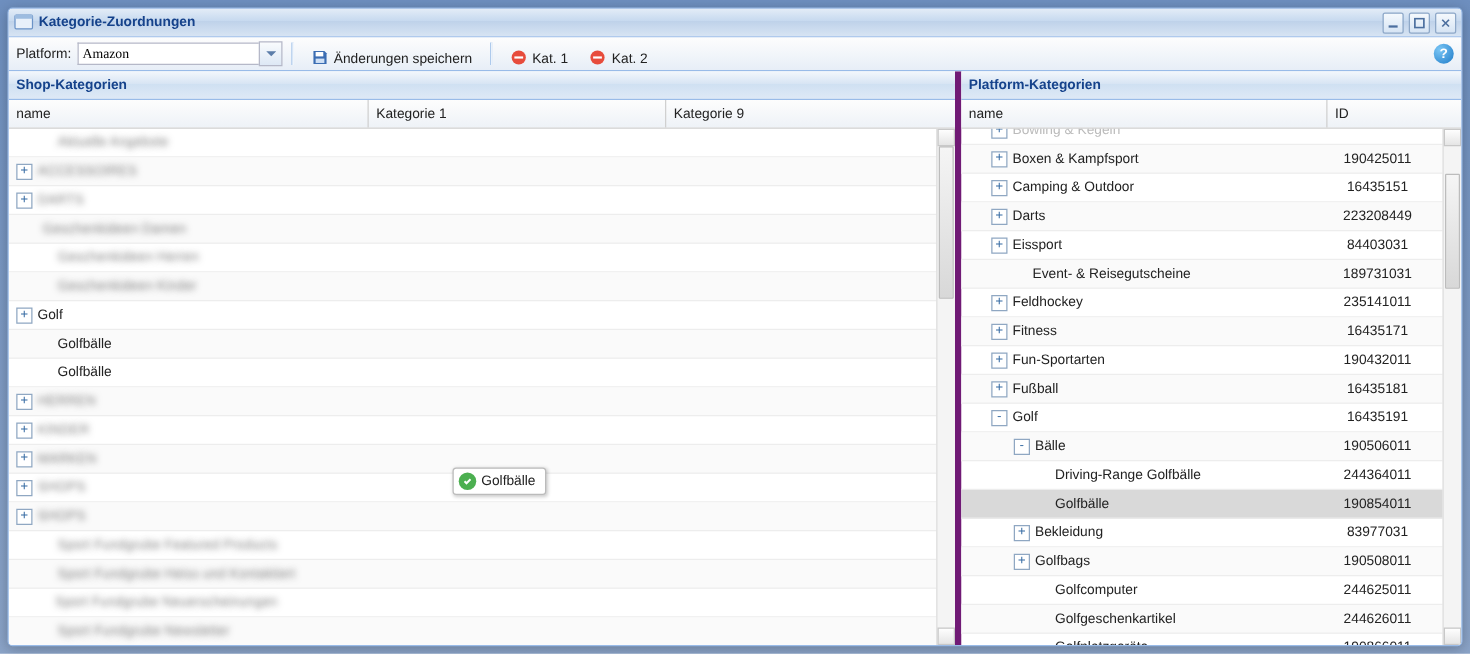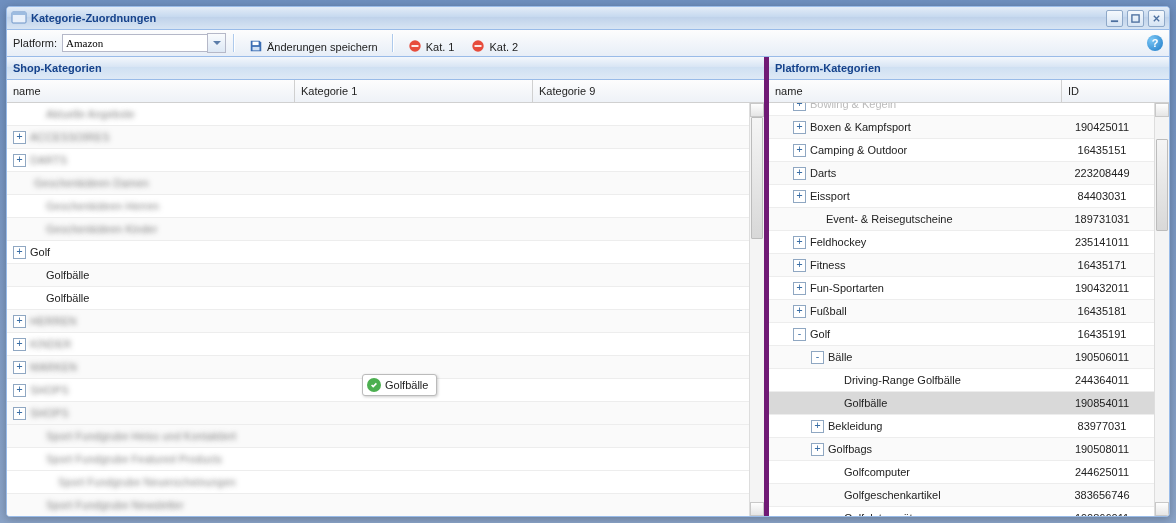--- a/index.html
+++ b/index.html
@@ -240,38 +240,38 @@
               <div class="cell k2"></div>
             </div>
             <div class="row alt">
               <div class="cell name" style="padding-left: 6px;">
                 <span class="toggle">+</span>
                 <span class="blur">SHOPS</span>
               </div>
               <div class="cell k1"></div>
               <div class="cell k2"></div>
             </div>
+            <div class="row">
+              <div class="cell name" style="padding-left: 24px;">
+                <span class="toggle blank"></span>
+                <span class="blur">Sport Fundgrube Featured Products</span>
+              </div>
+              <div class="cell k1"></div>
+              <div class="cell k2"></div>
+            </div>
             <div class="row alt">
               <div class="cell name" style="padding-left: 24px;">
                 <span class="toggle blank"></span>
                 <span class="blur">Sport Fundgrube Heiss und Kontaktiert</span>
               </div>
               <div class="cell k1"></div>
               <div class="cell k2"></div>
             </div>
             <div class="row">
-              <div class="cell name" style="padding-left: 24px;">
-                <span class="toggle blank"></span>
-                <span class="blur">Sport Fundgrube Featured Products</span>
-              </div>
-              <div class="cell k1"></div>
-              <div class="cell k2"></div>
-            </div>
-            <div class="row">
-              <div class="cell name" style="padding-left: 36px;">
+              <div class="cell name" style="padding-left: 22px;">
                 <span class="toggle blank"></span>
                 <span class="blur">Sport Fundgrube Neuerscheinungen</span>
               </div>
               <div class="cell k1"></div>
               <div class="cell k2"></div>
             </div>
             <div class="row alt">
               <div class="cell name" style="padding-left: 24px;">
                 <span class="toggle blank"></span>
                 <span class="blur">Sport Fundgrube Newsletter</span>
@@ -419,21 +419,21 @@
                 <span class="toggle blank"></span>
                 <span>Golfcomputer</span>
               </div>
               <div class="cell id">244625011</div>
             </div>
             <div class="row alt">
               <div class="cell name" style="padding-left: 60px; align-items: center;">
                 <span class="toggle blank"></span>
                 <span>Golfgeschenkartikel</span>
               </div>
-              <div class="cell id">383656746</div>
+              <div class="cell id">244626011</div>
             </div>
             <div class="row">
               <div class="cell name" style="padding-left: 60px;">
                 <span class="toggle blank"></span>
                 <span>Golfplatzgeräte</span>
               </div>
               <div class="cell id">190866011</div>
             </div>
           </div>
         <div class="scrollbar">

